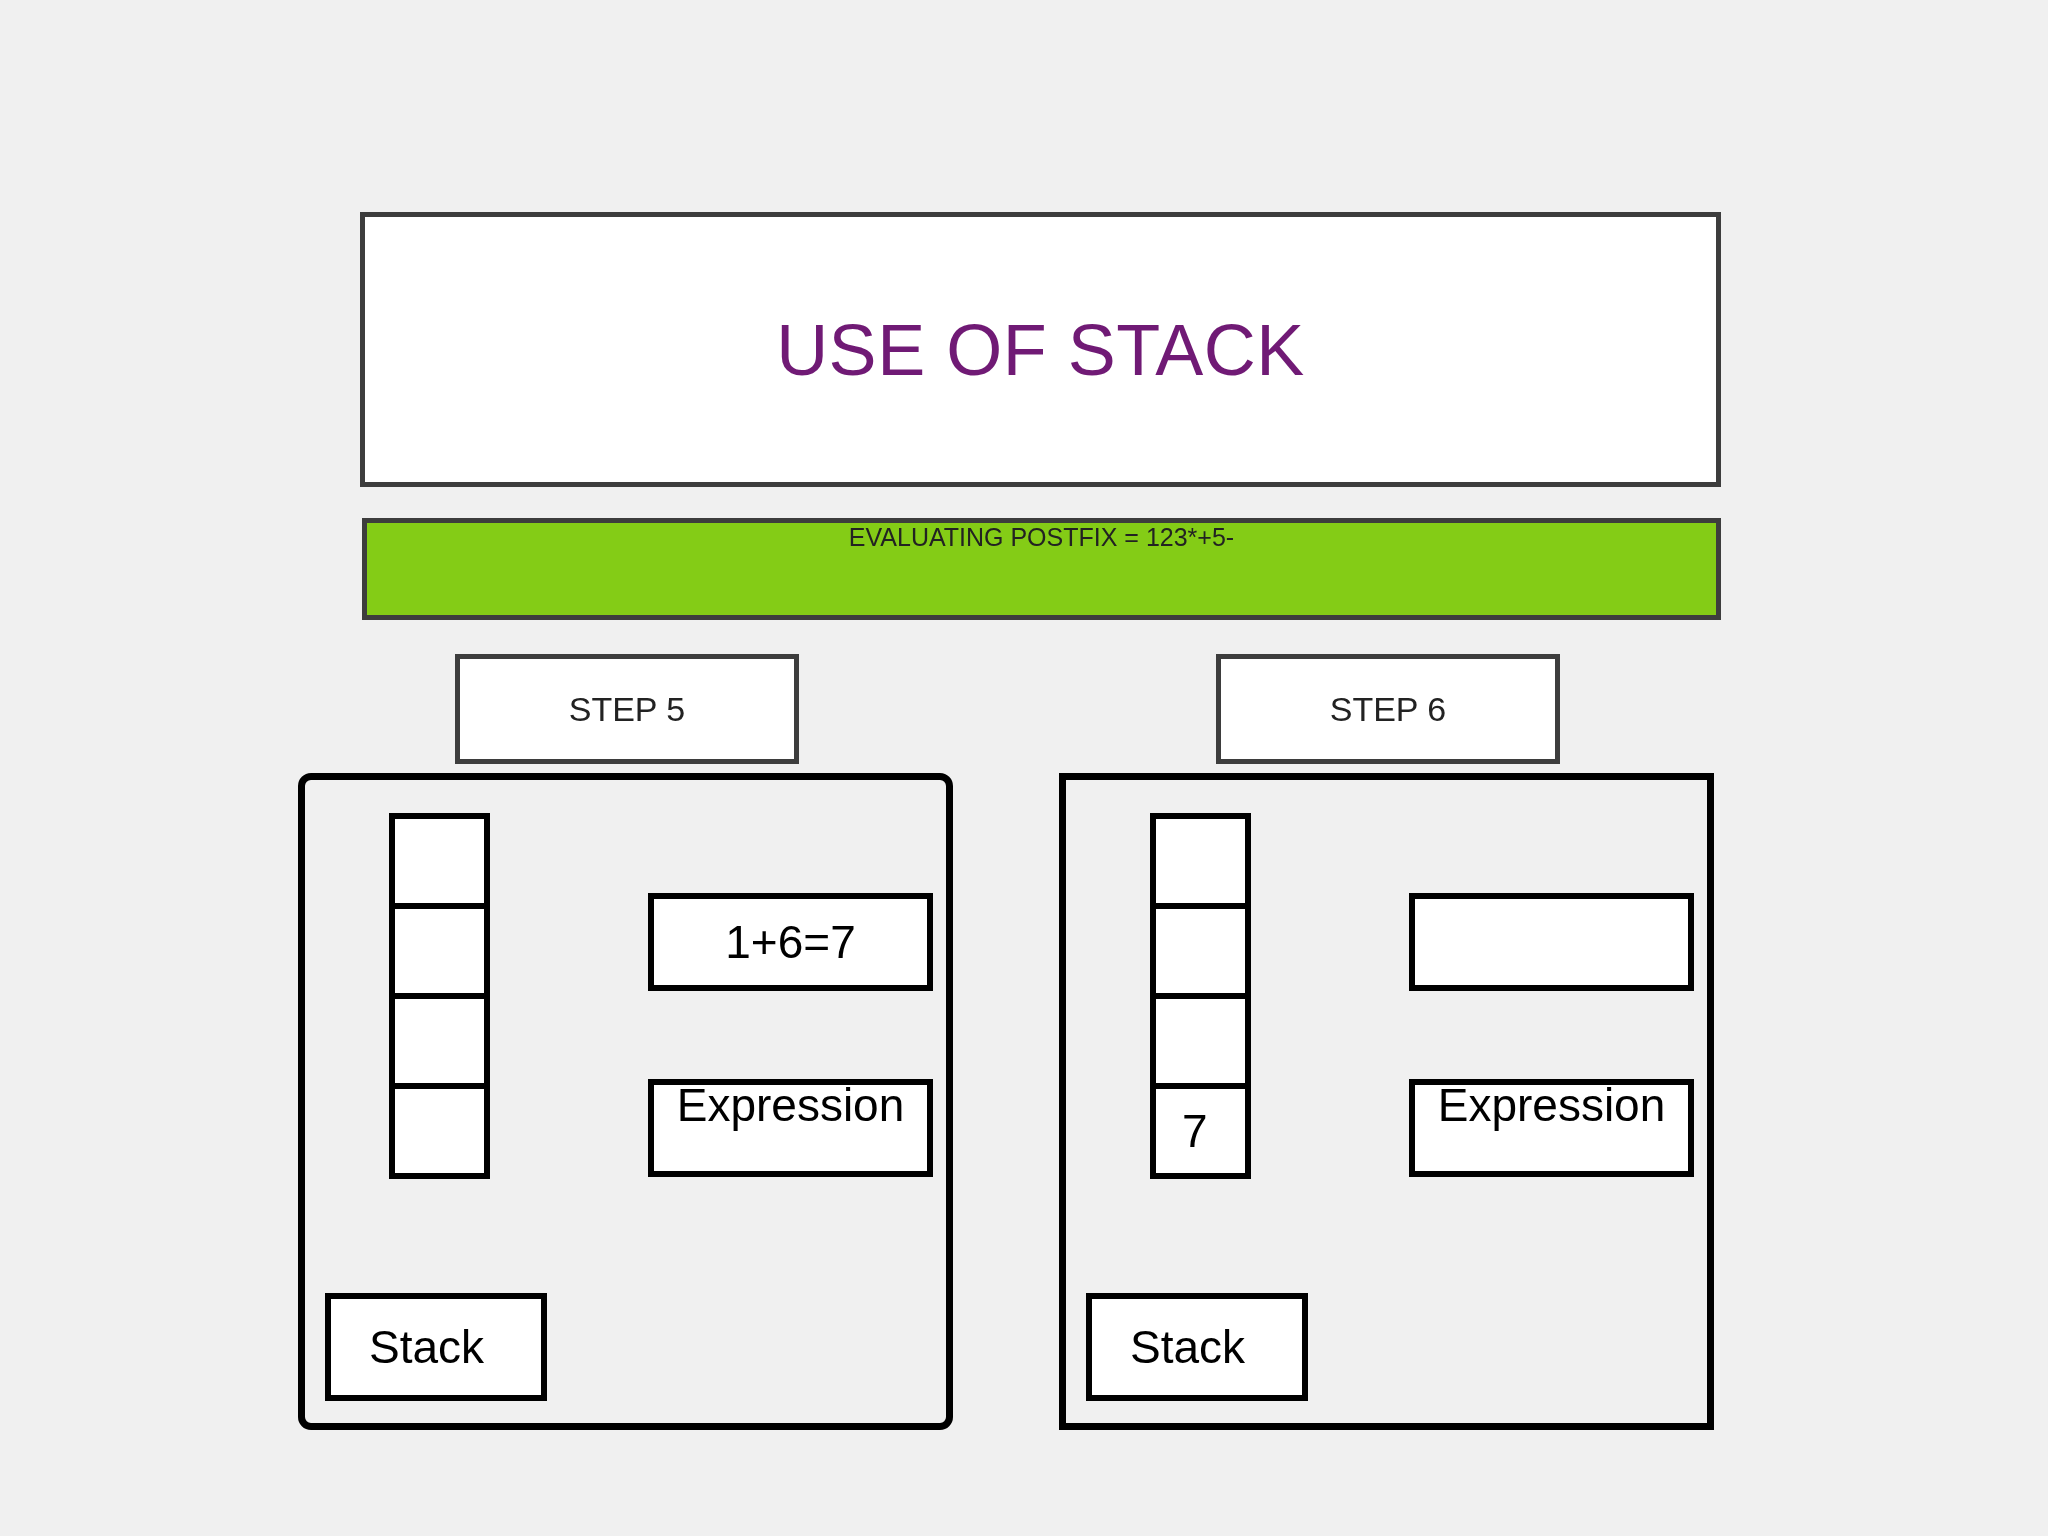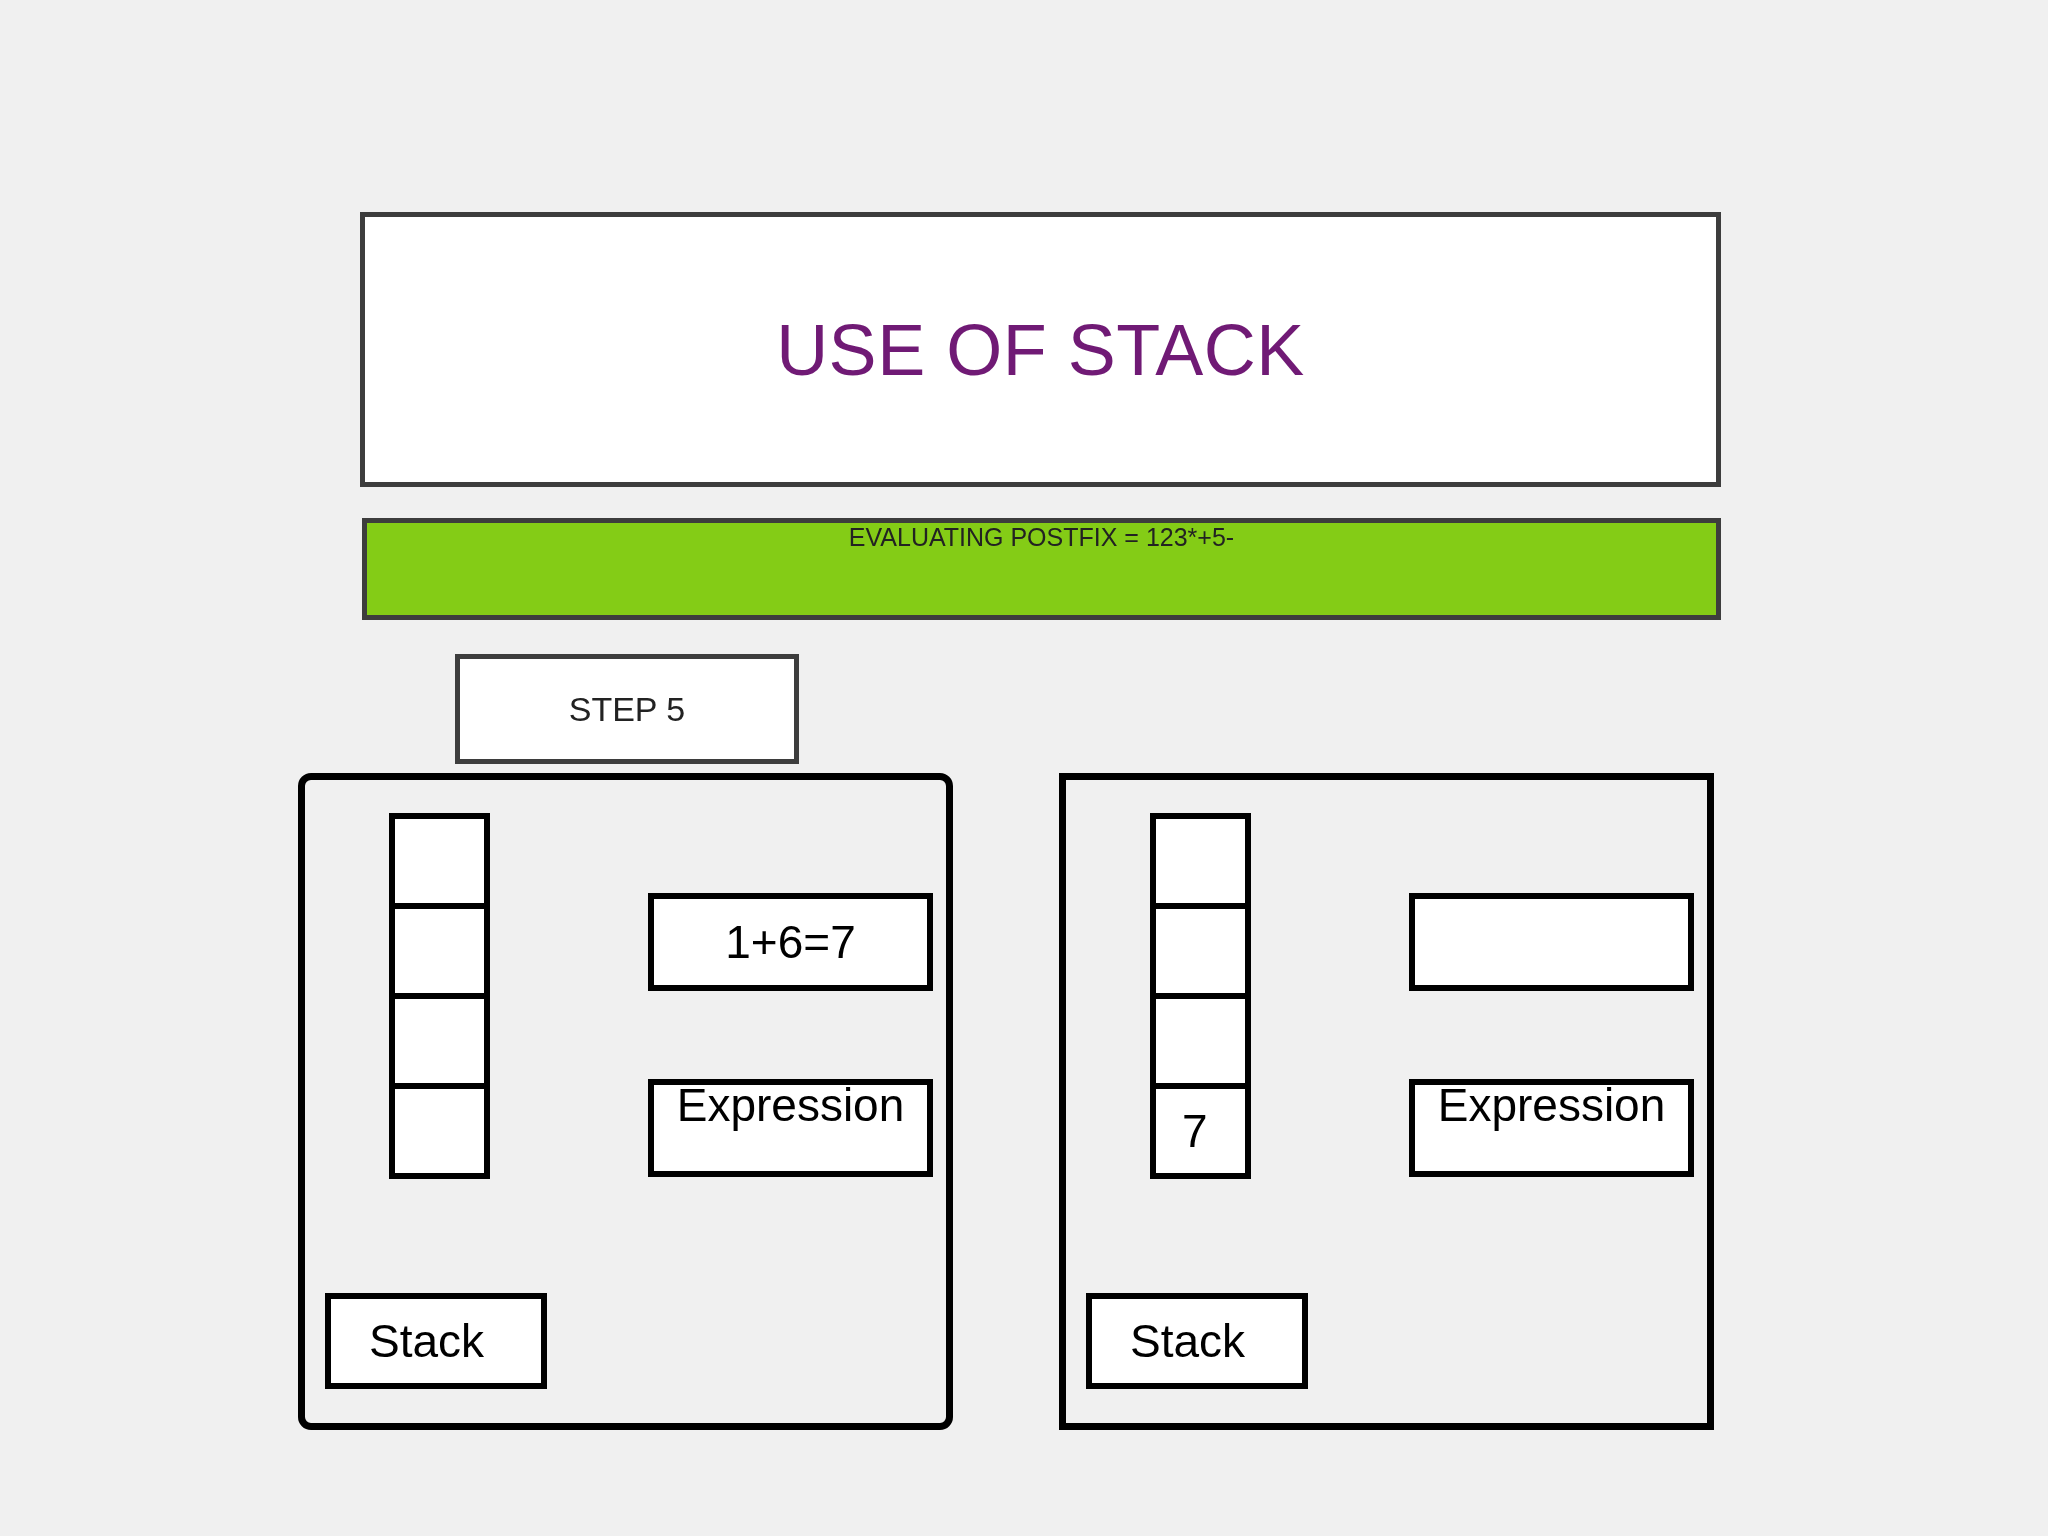--- a/index.html
+++ b/index.html
@@ -168,21 +168,21 @@
     overflow: visible;
     white-space: normal;
   }
 
   
   .stack-label-box {
     position: absolute;
     left: 20px;
     top: 513px;
     width: 222px;
-    height: 96px;
+    height: 108px;
     background: #ffffff;
     border: 6px solid #000000;
     box-sizing: border-box;
     display: flex;
     align-items: center;
     padding-left: 38px;
   }
   .stack-label-text {
     font-size: 46px;
     color: #000000;
@@ -199,20 +199,23 @@
   </div>
 
   <div class="subtitle-box">
     <span class="subtitle-text">EVALUATING POSTFIX = 123*+5-</span>
   </div>
 
   <div class="step-box left">
     <span class="step-text">STEP 5</span>
   </div>
 
+  <div class="step-box right">
+    <span class="step-text">STEP 6</span>
+  </div>
 
   <div class="panel left">
 
     <div class="stack-column">
       <div class="stack-cell">
         <span class="stack-cell-value"></span>
       </div>
       <div class="stack-cell">
         <span class="stack-cell-value"></span>
       </div>

